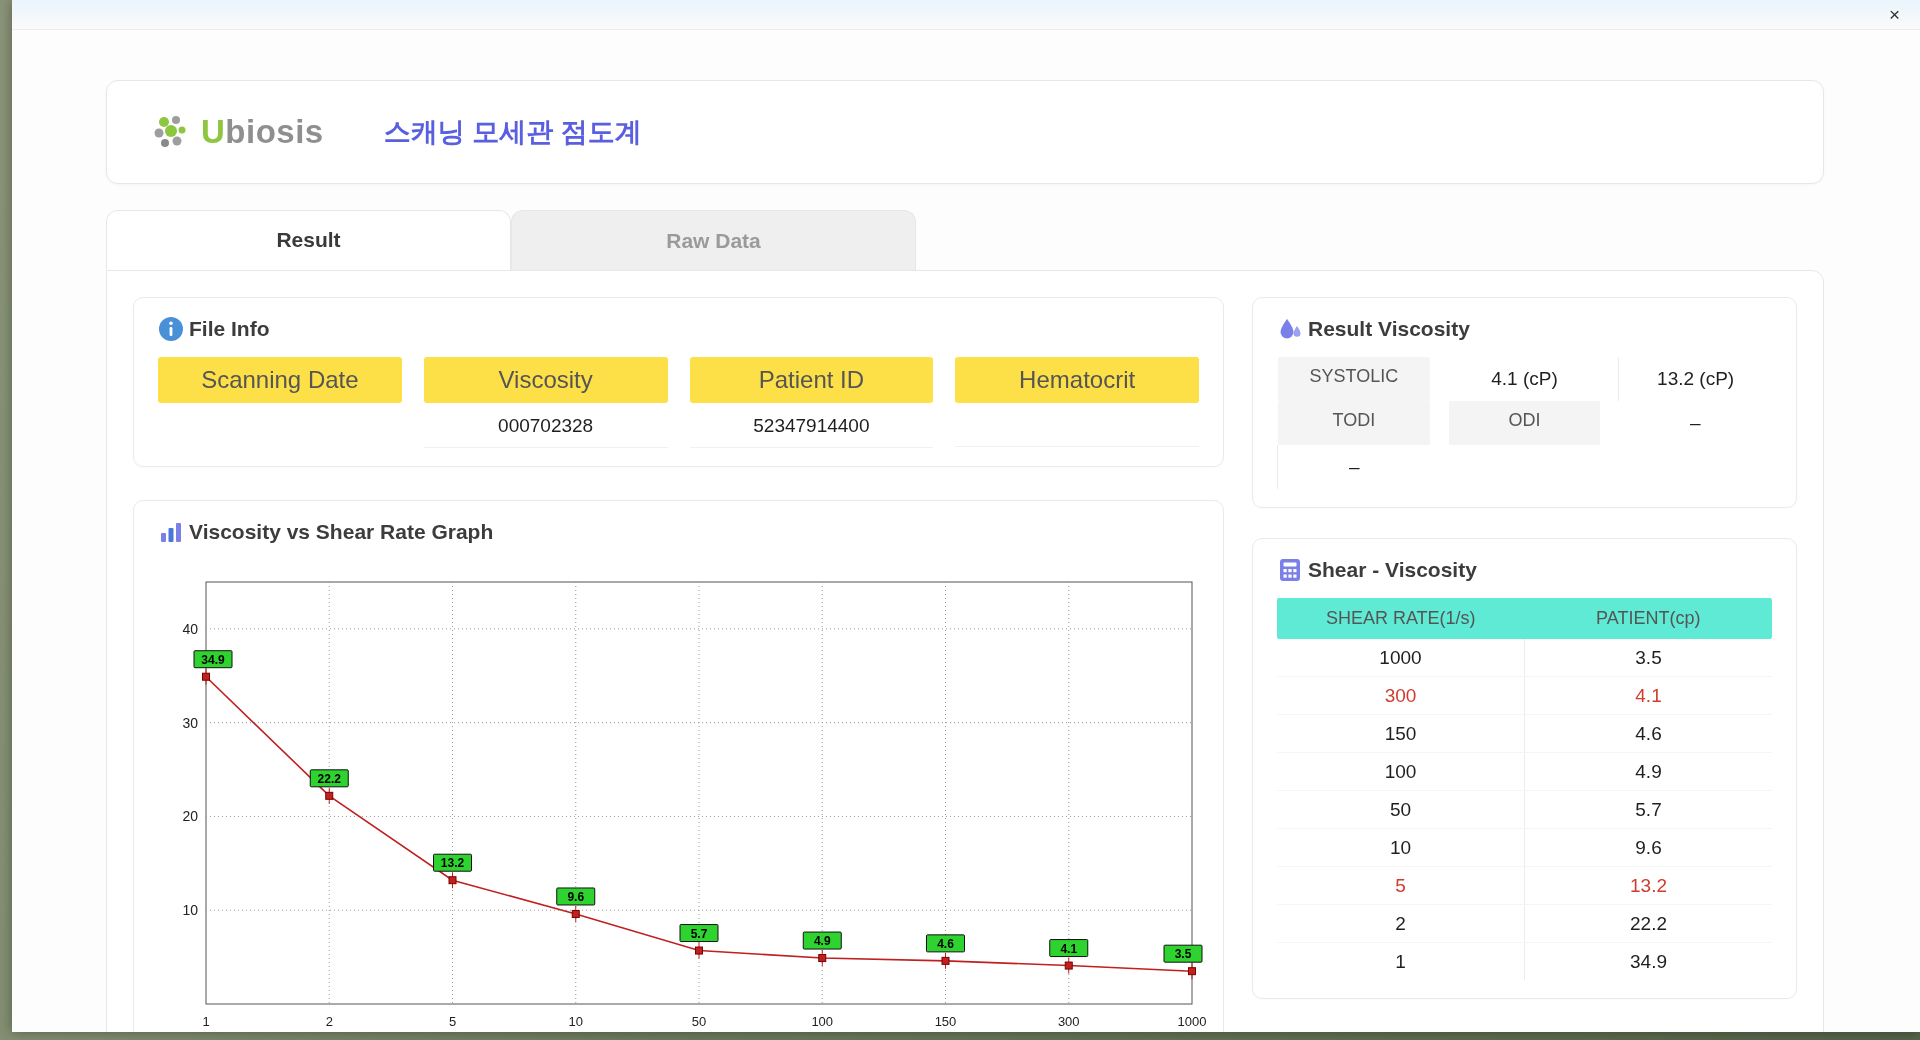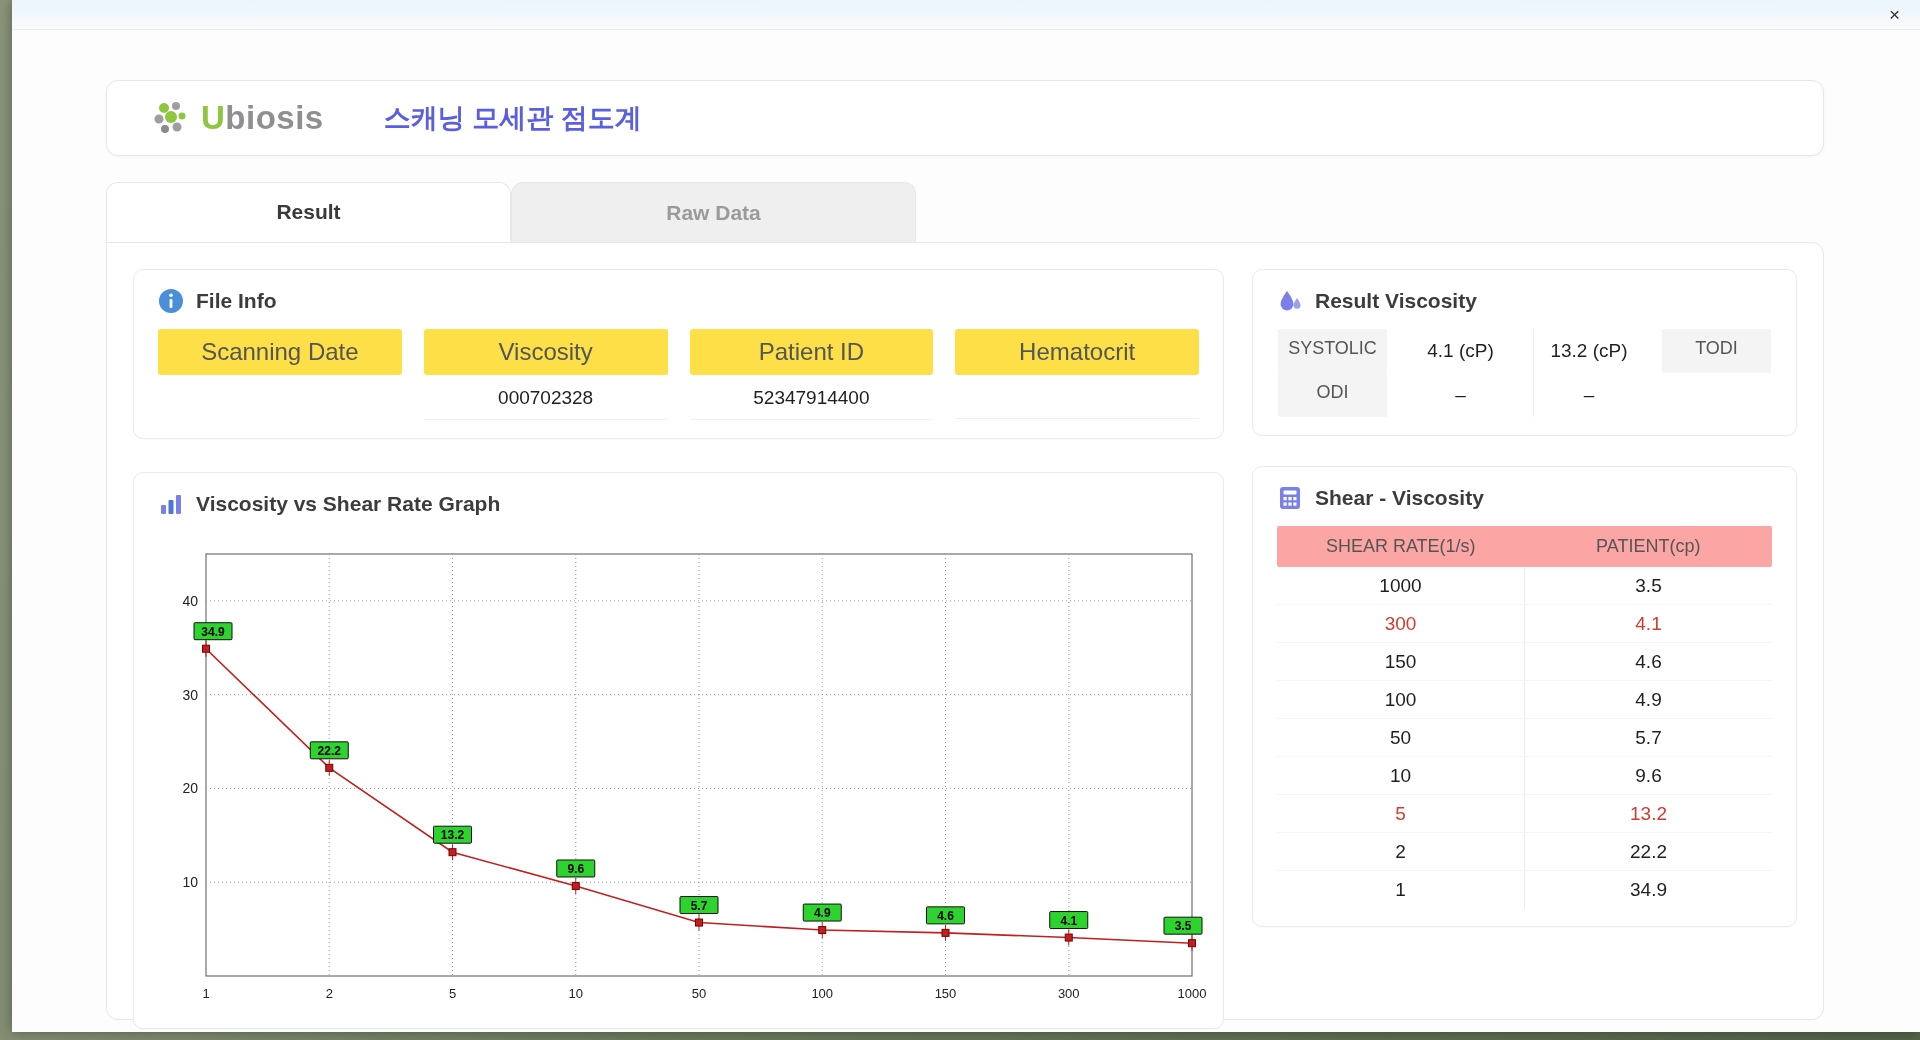--- a/index.html
+++ b/index.html
@@ -10,21 +10,21 @@
             background: #fdfdfd; box-shadow: 0 0 12px rgba(0,0,0,.35);
             display: flex; flex-direction: column; }
   .titlebar { height: 30px; background: linear-gradient(#eaf5fc, #fafafa);
               border-bottom: 1px solid #ececec; display: flex; align-items: center;
               justify-content: flex-end; padding: 0 14px; flex: 0 0 auto; }
   .close-btn { font-size: 19px; color: #333; line-height: 1; cursor: pointer; padding: 2px 6px; }
 
   .content { flex: 1; padding: 50px 96px 0 94px; overflow: hidden; }
 
   .header-card { background: #fff; border: 1px solid #e7e7e7; border-radius: 12px;
-                 height: 76px; display: flex; align-items: center; padding: 0 44px; gap: 60px;
+                 height: 104px; display: flex; align-items: center; padding: 0 44px; gap: 60px;
                  box-shadow: 0 1px 3px rgba(0,0,0,.04); }
   .logo { display: flex; align-items: center; gap: 10px; }
   .logo-text { font-size: 33px; font-weight: bold; color: #8f8f8f; letter-spacing: .5px; }
   .logo-text .u { color: #8dc63f; }
   .app-title { font-size: 27px; font-weight: bold; color: #5a5fdf; }
 
   .tabs { display: flex; margin-top: 26px; position: relative; z-index: 2; }
   .tab { width: 405px; height: 60px; display: flex; align-items: center; justify-content: center;
          font-size: 21px; border-radius: 12px 12px 0 0; cursor: pointer; }
   .tab.active { background: #fff; border: 1px solid #e7e7e7; border-bottom: 1px solid #fff;
@@ -32,41 +32,41 @@
   .tab.inactive { background: #efefef; border: 1px solid #e7e7e7; border-bottom: none;
                   color: #9a9a9a; font-weight: bold; }
 
   .main-card { background: #fff; border: 1px solid #e7e7e7; border-radius: 0 12px 12px 12px;
                padding: 26px; display: flex; gap: 28px; height: 778px; }
   .left-col { flex: 1; display: flex; flex-direction: column; gap: 22px; min-width: 0; }
   .right-col { width: 545px; flex: 0 0 545px; display: flex; flex-direction: column; gap: 30px; }
 
   .panel { background: #fff; border: 1px solid #eaeaea; border-radius: 10px;
            padding: 18px 24px; box-shadow: 0 1px 2px rgba(0,0,0,.02); }
-  .panel-title { display: flex; align-items: center; gap: 12px; font-size: 21px; font-weight: bold;
+  .panel-title { display: flex; align-items: center; gap: 5px; font-size: 21px; font-weight: bold;
                  color: #3c3c3c; margin-bottom: 15px; }
   .panel-title svg { flex: 0 0 auto; }
 
   .fields { display: flex; gap: 22px; }
   .field { flex: 1; }
   .field-label { background: #fde047; border-radius: 3px; text-align: center; padding: 9px 0;
                  font-size: 24px; color: #555; }
   .field-value { text-align: center; padding: 12px 0 10px; font-size: 19px; color: #1f1f1f;
                  min-height: 44px; border-bottom: 1px solid #f1f1f1; }
 
   .graph-panel { flex: 1; margin-top: 11px; }
   .chart-wrap { padding: 6px 2px 0 2px; }
 
-  .bv-grid { display: grid; grid-template-columns: 1fr 1fr 1fr 1fr; column-gap: 17px; }
+  .bv-grid { display: grid; grid-template-columns: 1fr 1fr 1fr; column-gap: 17px; }
   .bv-head { background: #f4f4f4; text-align: center; padding: 9px 0; font-size: 18px; color: #555;
              margin: 0 1px; border-radius: 2px; }
   .bv-val { text-align: center; padding: 11px 0; font-size: 19px; color: #1f1f1f; }
   .bv-val.vdiv { border-left: 1px solid #ececec; }
 
-  .sv-head { display: flex; background: #fca5a5; border-radius: 2px; justify-content: space-between; }
+  .sv-head { display: flex; background: #5eead4; border-radius: 2px; justify-content: space-between; }
   .sv-head .cell { flex: 1; text-align: center; padding: 10px 0; font-size: 18px; color: #555; }
   .sv-row { display: flex; border-bottom: 1px solid #f5f5f5; }
   .sv-row:last-child { border-bottom: none; }
   .sv-row .cell { flex: 1; text-align: center; padding: 8px 0 7px; font-size: 19px; color: #1f1f1f; }
   .sv-row .cell + .cell { border-left: 1px solid #ececec; }
   .sv-row.red .cell { color: #d23b2f; }
 </style>
 </head>
 <body>
 

